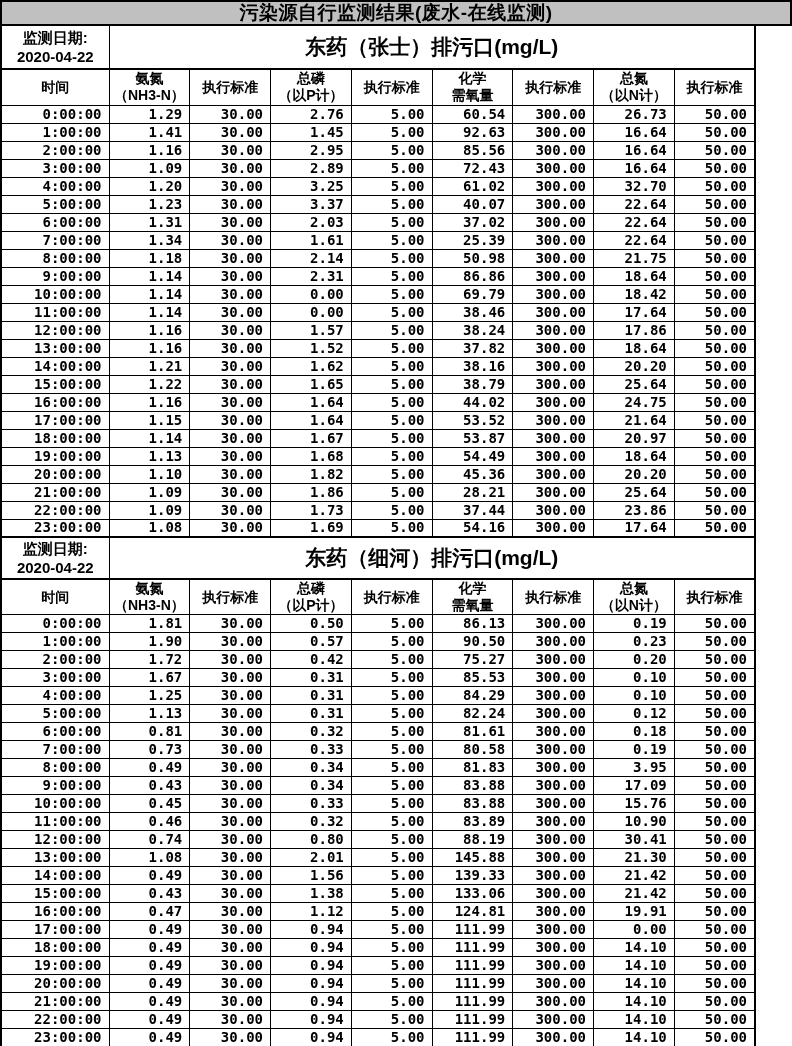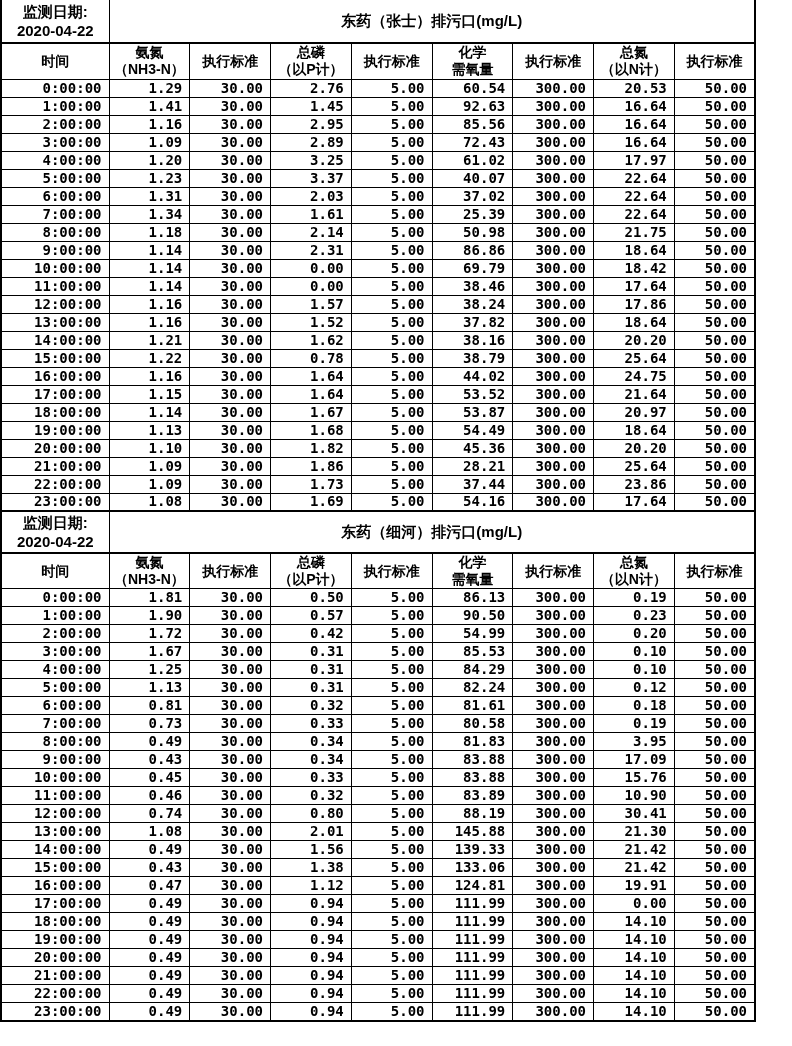--- a/index.html
+++ b/index.html
@@ -20,39 +20,40 @@
   }
   th, td { border:1px solid #000; color:#000; font-weight:bold; overflow:hidden; }
   tr.date-row td {
     border-top:2px solid #000; border-bottom:2px solid #000;
     text-align:center; vertical-align:middle;
     font-family:"Liberation Sans","DejaVu Sans",sans-serif;
   }
   tr.date-row { height:44px; }
   .date-cell { font-size:15px; line-height:19px; }
   .date-cell div { white-space:nowrap; }
-  .site-cell { font-size:15px; }
+  .site-cell { font-size:21px; }
   tr.header-row { height:36px; }
   tr.header-row th {
     text-align:center; vertical-align:middle; font-size:14px; line-height:17px;
     white-space:pre-line; font-family:"Liberation Sans","DejaVu Sans",sans-serif;
   }
   tr.data-row { height:18px; }
   tr.data-row td {
     text-align:right; padding:0 7px 0 0; font-size:14px; line-height:15px;
     vertical-align:middle; white-space:nowrap;
   }
   
   tr.date-row.second { height:42px; }
   tr.header-row.second { height:34px; }
 </style>
 </head>
 <body>
 
 <div class="page">
+  <div class="title-bar">污染源自行监测结果(废水-在线监测)</div>
   <table class="report">
     <colgroup>
       <col style="width:108px">
       <col>
         <col>
         <col>
         <col>
         <col>
         <col>
         <col>
@@ -82,21 +83,21 @@
           <th>执行标准</th>
         </tr>
         <tr class="data-row">
           <td>0:00:00</td>
           <td>1.29</td>
           <td>30.00</td>
           <td>2.76</td>
           <td>5.00</td>
           <td>60.54</td>
           <td>300.00</td>
-          <td>20.53</td>
+          <td>26.73</td>
           <td>50.00</td>
         </tr>
         <tr class="data-row">
           <td>1:00:00</td>
           <td>1.41</td>
           <td>30.00</td>
           <td>1.45</td>
           <td>5.00</td>
           <td>92.63</td>
           <td>300.00</td>
@@ -126,21 +127,21 @@
           <td>50.00</td>
         </tr>
         <tr class="data-row">
           <td>4:00:00</td>
           <td>1.20</td>
           <td>30.00</td>
           <td>3.25</td>
           <td>5.00</td>
           <td>61.02</td>
           <td>300.00</td>
-          <td>17.97</td>
+          <td>32.70</td>
           <td>50.00</td>
         </tr>
         <tr class="data-row">
           <td>5:00:00</td>
           <td>1.23</td>
           <td>30.00</td>
           <td>3.37</td>
           <td>5.00</td>
           <td>40.07</td>
           <td>300.00</td>
@@ -243,21 +244,21 @@
           <td>5.00</td>
           <td>38.16</td>
           <td>300.00</td>
           <td>20.20</td>
           <td>50.00</td>
         </tr>
         <tr class="data-row">
           <td>15:00:00</td>
           <td>1.22</td>
           <td>30.00</td>
-          <td>0.78</td>
+          <td>1.65</td>
           <td>5.00</td>
           <td>38.79</td>
           <td>300.00</td>
           <td>25.64</td>
           <td>50.00</td>
         </tr>
         <tr class="data-row">
           <td>16:00:00</td>
           <td>1.16</td>
           <td>30.00</td>
@@ -388,21 +389,21 @@
           <td>300.00</td>
           <td>0.23</td>
           <td>50.00</td>
         </tr>
         <tr class="data-row">
           <td>2:00:00</td>
           <td>1.72</td>
           <td>30.00</td>
           <td>0.42</td>
           <td>5.00</td>
-          <td>54.99</td>
+          <td>75.27</td>
           <td>300.00</td>
           <td>0.20</td>
           <td>50.00</td>
         </tr>
         <tr class="data-row">
           <td>3:00:00</td>
           <td>1.67</td>
           <td>30.00</td>
           <td>0.31</td>
           <td>5.00</td>

